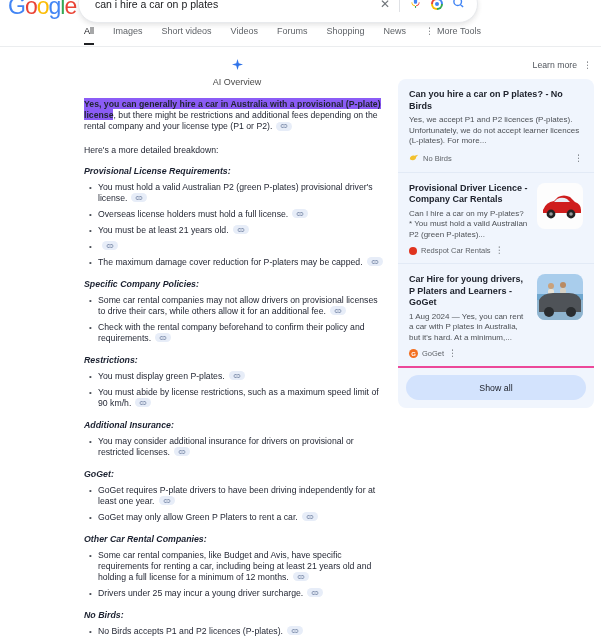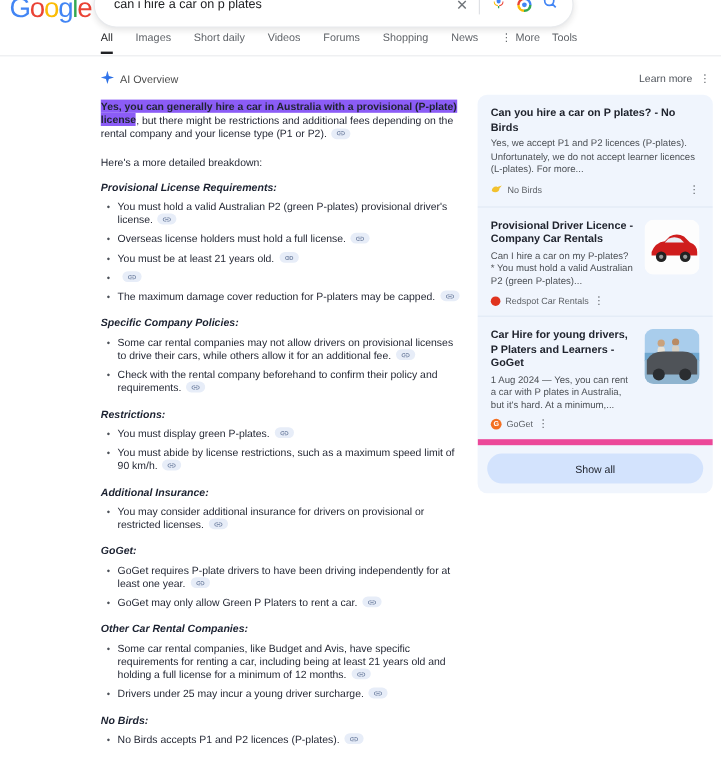--- a/index.html
+++ b/index.html
@@ -31,21 +31,21 @@
   .tab-more { display:flex; gap:3px; }
   .tools { position:absolute; top:26px; left:460px; font-size:9px; color:#5f6368; cursor:pointer; }
   .tabs-divider { position:absolute; top:46px; left:0; width:601px; border-top:1px solid #ebedef; }
 
   
   .content { display:flex; padding:11px 0 0 84px; }
   .main { width:306px; }
   .aside { width:196px; margin-left:8px; }
 
   
-  .aio-header { display:flex; align-items:center; gap:5px; font-size:9px; color:#4a4a4a; }
+  .aio-header { display:flex; align-items:center; gap:5px; font-size:9px; color:#4a4a4a;flex-direction:column; }
   .intro { margin-top:11px; font-size:8.7px; line-height:11.5px; }
   mark { background:#8b5cf6; color:inherit; padding:0.5px 0;font-weight:bold; }
   .lead { margin-top:12px; font-size:8.7px; }
   .aio-section { margin-top:11px; }
   .sec-heading { font-size:8.8px; font-weight:bold; color:#1b2130;font-style:italic; }
   .bullets { list-style:none; margin-top:6px; padding-left:14px; }
   .bullet { position:relative; font-size:8.7px; line-height:11px; margin-bottom:5px; padding-right:4px; }
   .bullet::before { content:"•"; position:absolute; left:-9px; top:0; color:#4a4f57; font-size:8px; }
   .cite-chip { display:inline-flex; align-items:center; justify-content:center; vertical-align:-1px;
     margin-left:4px; width:16px; height:9px; border:none; border-radius:5px; background:#e7edf8; cursor:pointer; }
@@ -62,21 +62,21 @@
   .card-title { font-size:9px; font-weight:bold; color:#20242e; line-height:11.5px; margin-bottom:3px; }
   .card-snippet { font-size:8px; color:#4d5156; line-height:10.5px; }
   .source-row { margin-top:6px; display:flex; align-items:center; gap:4px; font-size:7.5px; color:#5f6368; }
   .card:first-child .source-row { justify-content:space-between; }
   .source-left { display:flex; align-items:center; gap:4px; }
   .src-dot { width:8px; height:8px; border-radius:50%; display:inline-block; }
   .src-circle { width:9px; height:9px; border-radius:50%; display:inline-flex; align-items:center;
     justify-content:center; color:#fff; font-size:6px; font-weight:bold; }
   .thumb-img { width:46px; height:46px; border-radius:8px; margin-left:8px; flex:none; overflow:hidden; }
   .thumb-img svg { display:block; }
-  .showall-wrap { border-top:5px solid #ec4899; padding:7px 8px 8px; }
+  .showall-wrap { border-top:2px solid #ec4899; padding:7px 8px 8px; }
   .showall { display:block; width:100%; height:25px; border:none; border-radius:13px;
     background:#d3e3fd; color:#20242e; font-size:8.8px; font-weight:500; cursor:pointer;
     font-family:"Liberation Sans", sans-serif; }
 </style>
 </head>
 <body>
 
 <div class="page">
 
   <div class="header">
@@ -100,21 +100,21 @@
             <path fill="none" stroke="#4285f4" stroke-width="2.6" d="M10.5 3.5a7 7 0 1 1 0 14 7 7 0 0 1 0-14zm5 12 5 5"></path>
           </svg>
         </span>
       </div>
     </div>
   </div>
 
   <nav class="tabs">
       <div class="tab active">All</div>
       <div class="tab">Images</div>
-      <div class="tab">Short daily</div>
+      <div class="tab">Short videos</div>
       <div class="tab">Videos</div>
       <div class="tab">Forums</div>
       <div class="tab">Shopping</div>
       <div class="tab">News</div>
       <div class="tab tab-more">
         <span>⋮</span>
         <span>More</span>
       </div>
     </nav>
   <div class="tools">Tools</div>

